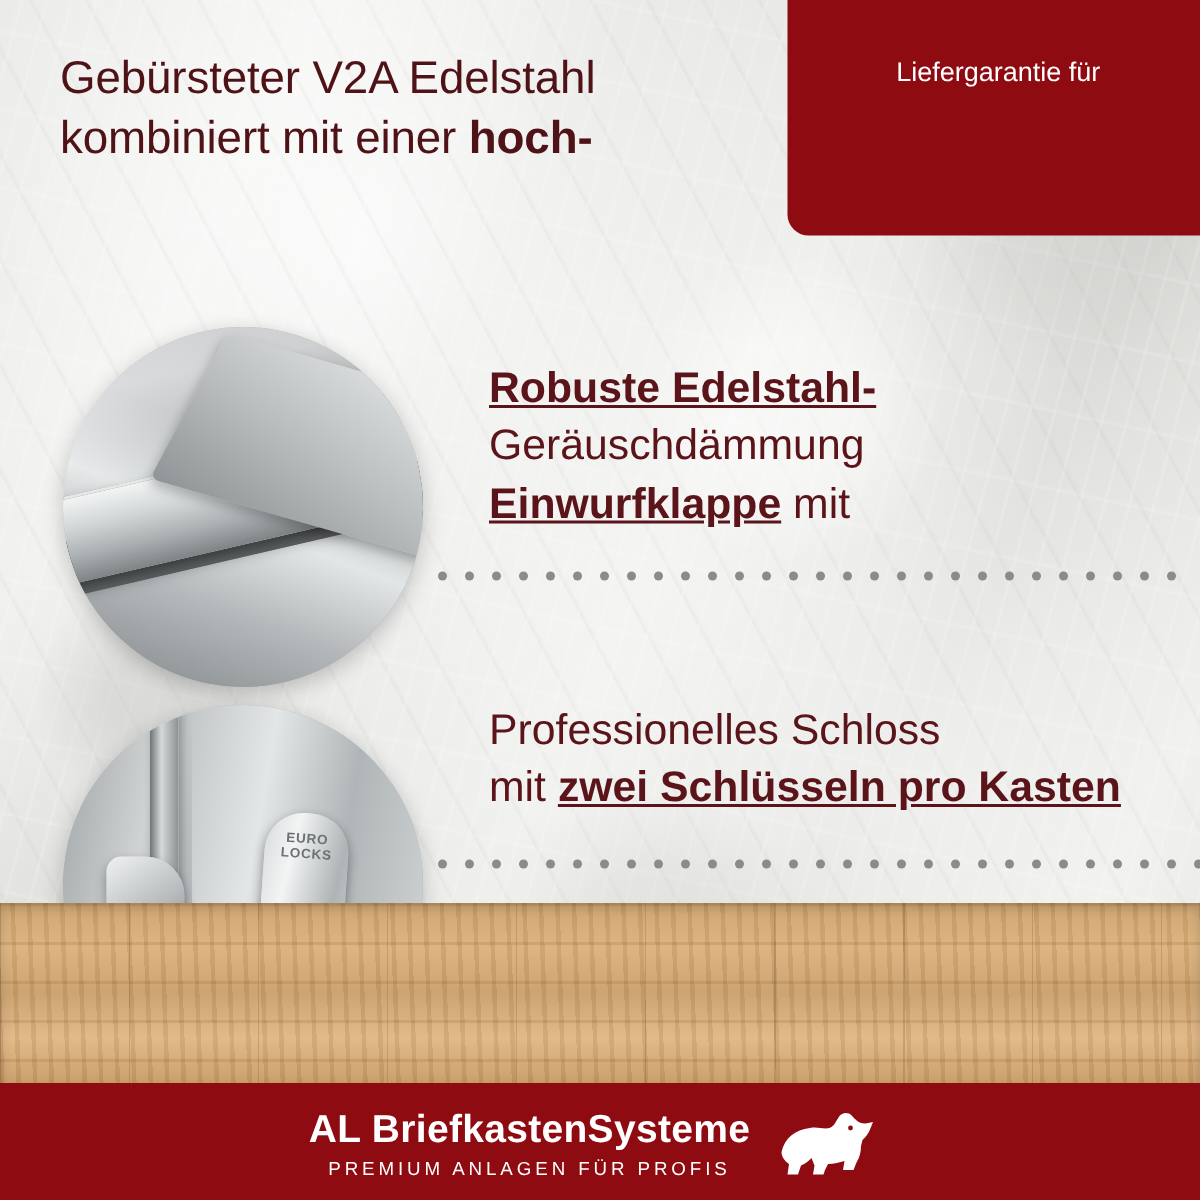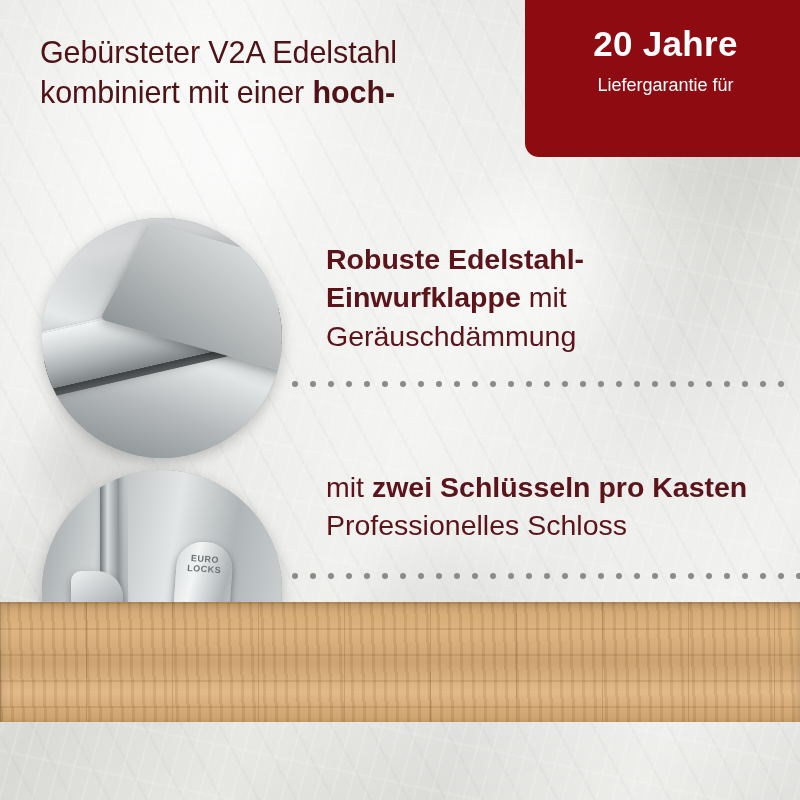--- a/index.html
+++ b/index.html
@@ -198,21 +198,21 @@
     box-shadow: 0 3px 7px rgba(0,0,0,.35);
   }
 
   
   .feature {
     position: absolute;
     color: #5b1419;
     font-size: 28.5px;
     line-height: 1.35;
   }
-  .feature b { font-weight: bold; }
+  .feature b { font-weight: bold; text-decoration: underline; }
   #feature-1 { left: 326px; top: 240px; width: 450px; }
   #feature-2 { left: 326px; top: 468px; width: 460px; }
 
   .dots {
     position: absolute;
     height: 6px;
     display: flex;
     gap: 12px;
     align-items: center;
   }
@@ -277,21 +277,20 @@
 <div class="page">
   <div class="scratches"></div>
   <div class="blotches"></div>
 
   <div class="headline">
     <div>Gebürsteter V2A Edelstahl</div>
     <div class="l2"><span>kombiniert mit einer </span><b>hoch-</b></div>
   </div>
 
   <div class="badge">
-    <div class="badge-title">20 Jahre</div>
     <div class="badge-sub1">Liefergarantie für</div>
   </div>
 
   <div class="photo" id="photo-flap">
     <div class="flap-body"></div>
     <div class="flap-slot"></div>
     <div class="flap-lip"></div>
     <div class="flap-edge"></div>
   </div>
 
@@ -305,22 +304,22 @@
         <div>EURO</div>
         <div>LOCKS</div>
       </div>
     </div>
     <div class="key-ring"></div>
     <div class="key-tag"></div>
   </div>
 
   <div class="feature" id="feature-1">
     <div><b>Robuste Edelstahl-</b></div>
+    <div>Geräuschdämmung</div>
     <div><b>Einwurfklappe</b><span> mit</span></div>
-    <div>Geräuschdämmung</div>
   </div>
   <div class="dots" id="dots-1">
     <span></span>
       <span></span>
       <span></span>
       <span></span>
       <span></span>
       <span></span>
       <span></span>
       <span></span>
@@ -340,22 +339,22 @@
       <span></span>
       <span></span>
       <span></span>
       <span></span>
       <span></span>
       <span></span>
       <span></span>
   </div>
 
   <div class="feature" id="feature-2">
+    <div>Professionelles Schloss</div>
     <div><span>mit </span><b>zwei Schlüsseln pro Kasten</b></div>
-    <div>Professionelles Schloss</div>
   </div>
   <div class="dots" id="dots-2">
     <span></span>
       <span></span>
       <span></span>
       <span></span>
       <span></span>
       <span></span>
       <span></span>
       <span></span>
@@ -377,13 +376,23 @@
       <span></span>
       <span></span>
       <span></span>
       <span></span>
       <span></span>
       <span></span>
   </div>
 
   <div class="floor"></div>
 
+  <div class="footer">
+    <div class="brand-block">
+      <div class="brand-name">AL <span style="font-weight: 900;">Briefkasten</span>Systeme</div>
+      <div class="brand-tag">PREMIUM ANLAGEN FÜR PROFIS</div>
+    </div>
+    <svg class="rhino" width="76" height="46" viewBox="0 0 76 46">
+      <path fill="#ffffff" d="M3 30c2-9 9-15 19-16 5-1 9 1 13 0 3-1 4-4 6-7 1-2 3-3 5-3 3 0 4 2 6 4 2 2 4 3 7 3l5-1-2 5c-1 3-3 5-5 7l-1 4c0 4-1 8-3 11l-2 5h-7l1-6c-3 1-7 2-11 2l-2 4-1 3h-7l1-6-2-5c-2 2-4 4-7 5l-2 6H7l1-7c-3-2-5-5-5-8z"></path>
+      <circle cx="49" cy="14" r="1.6" fill="#8f0b12"></circle>
+    </svg>
+  </div>
 </div>
 
 </body></html>

